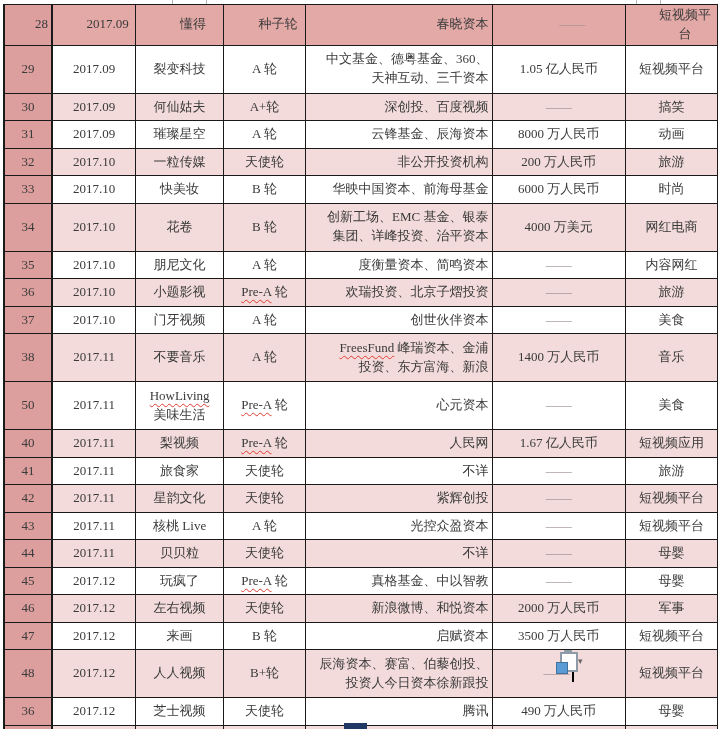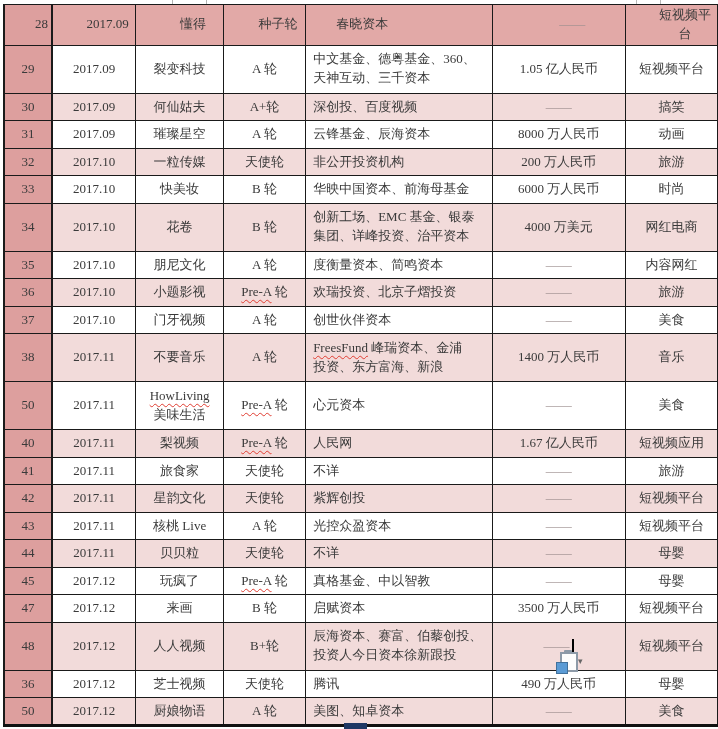--- a/index.html
+++ b/index.html
@@ -19,21 +19,21 @@
     text-align:center;vertical-align:middle;
     padding:1px 3px;line-height:1.45;
     overflow:hidden;
   }
   tr{height:27.5px;}
   tr.tall{height:48px;}
   tr.shade-dark td{background:#e2a9a7;padding-left:30px;}
   tr.shade-light td{background:#f2dbda;}
   tr.shade-white td{background:#ffffff;}
   td.col-num{background:#dd9f9e !important;border-right-width:2px;}
-  td.col-investors{text-align:left;padding-left:7px;}
+  td.col-investors{text-align:right;padding-left:7px;}
   td.dash{color:#9d8e8e;letter-spacing:0px;}
   .sq{
     text-decoration:underline wavy #e03c31 1px;
     text-decoration-skip-ink:none;
     text-underline-offset:3px;
   }
   .caret{
     display:inline-block;width:1.5px;height:15px;background:#000;
     vertical-align:middle;margin-left:3px;
   }
@@ -221,20 +221,29 @@
       </tr>
       <tr class="shade-white">
         <td class="col-num">45</td>
         <td class="col-date">2017.12</td>
         <td class="col-company">玩疯了</td>
         <td class="col-round"><span class="sq">Pre-A</span> 轮</td>
         <td class="col-investors">真格基金、中以智教</td>
         <td class="col-amount dash">——</td>
         <td class="col-category">母婴</td>
       </tr>
+      <tr class="shade-light">
+        <td class="col-num">46</td>
+        <td class="col-date">2017.12</td>
+        <td class="col-company">左右视频</td>
+        <td class="col-round">天使轮</td>
+        <td class="col-investors">新浪微博、和悦资本</td>
+        <td class="col-amount">2000 万人民币</td>
+        <td class="col-category">军事</td>
+      </tr>
       <tr class="shade-white">
         <td class="col-num">47</td>
         <td class="col-date">2017.12</td>
         <td class="col-company">来画</td>
         <td class="col-round">B 轮</td>
         <td class="col-investors">启赋资本</td>
         <td class="col-amount">3500 万人民币</td>
         <td class="col-category">短视频平台</td>
       </tr>
       <tr class="shade-light tall">

